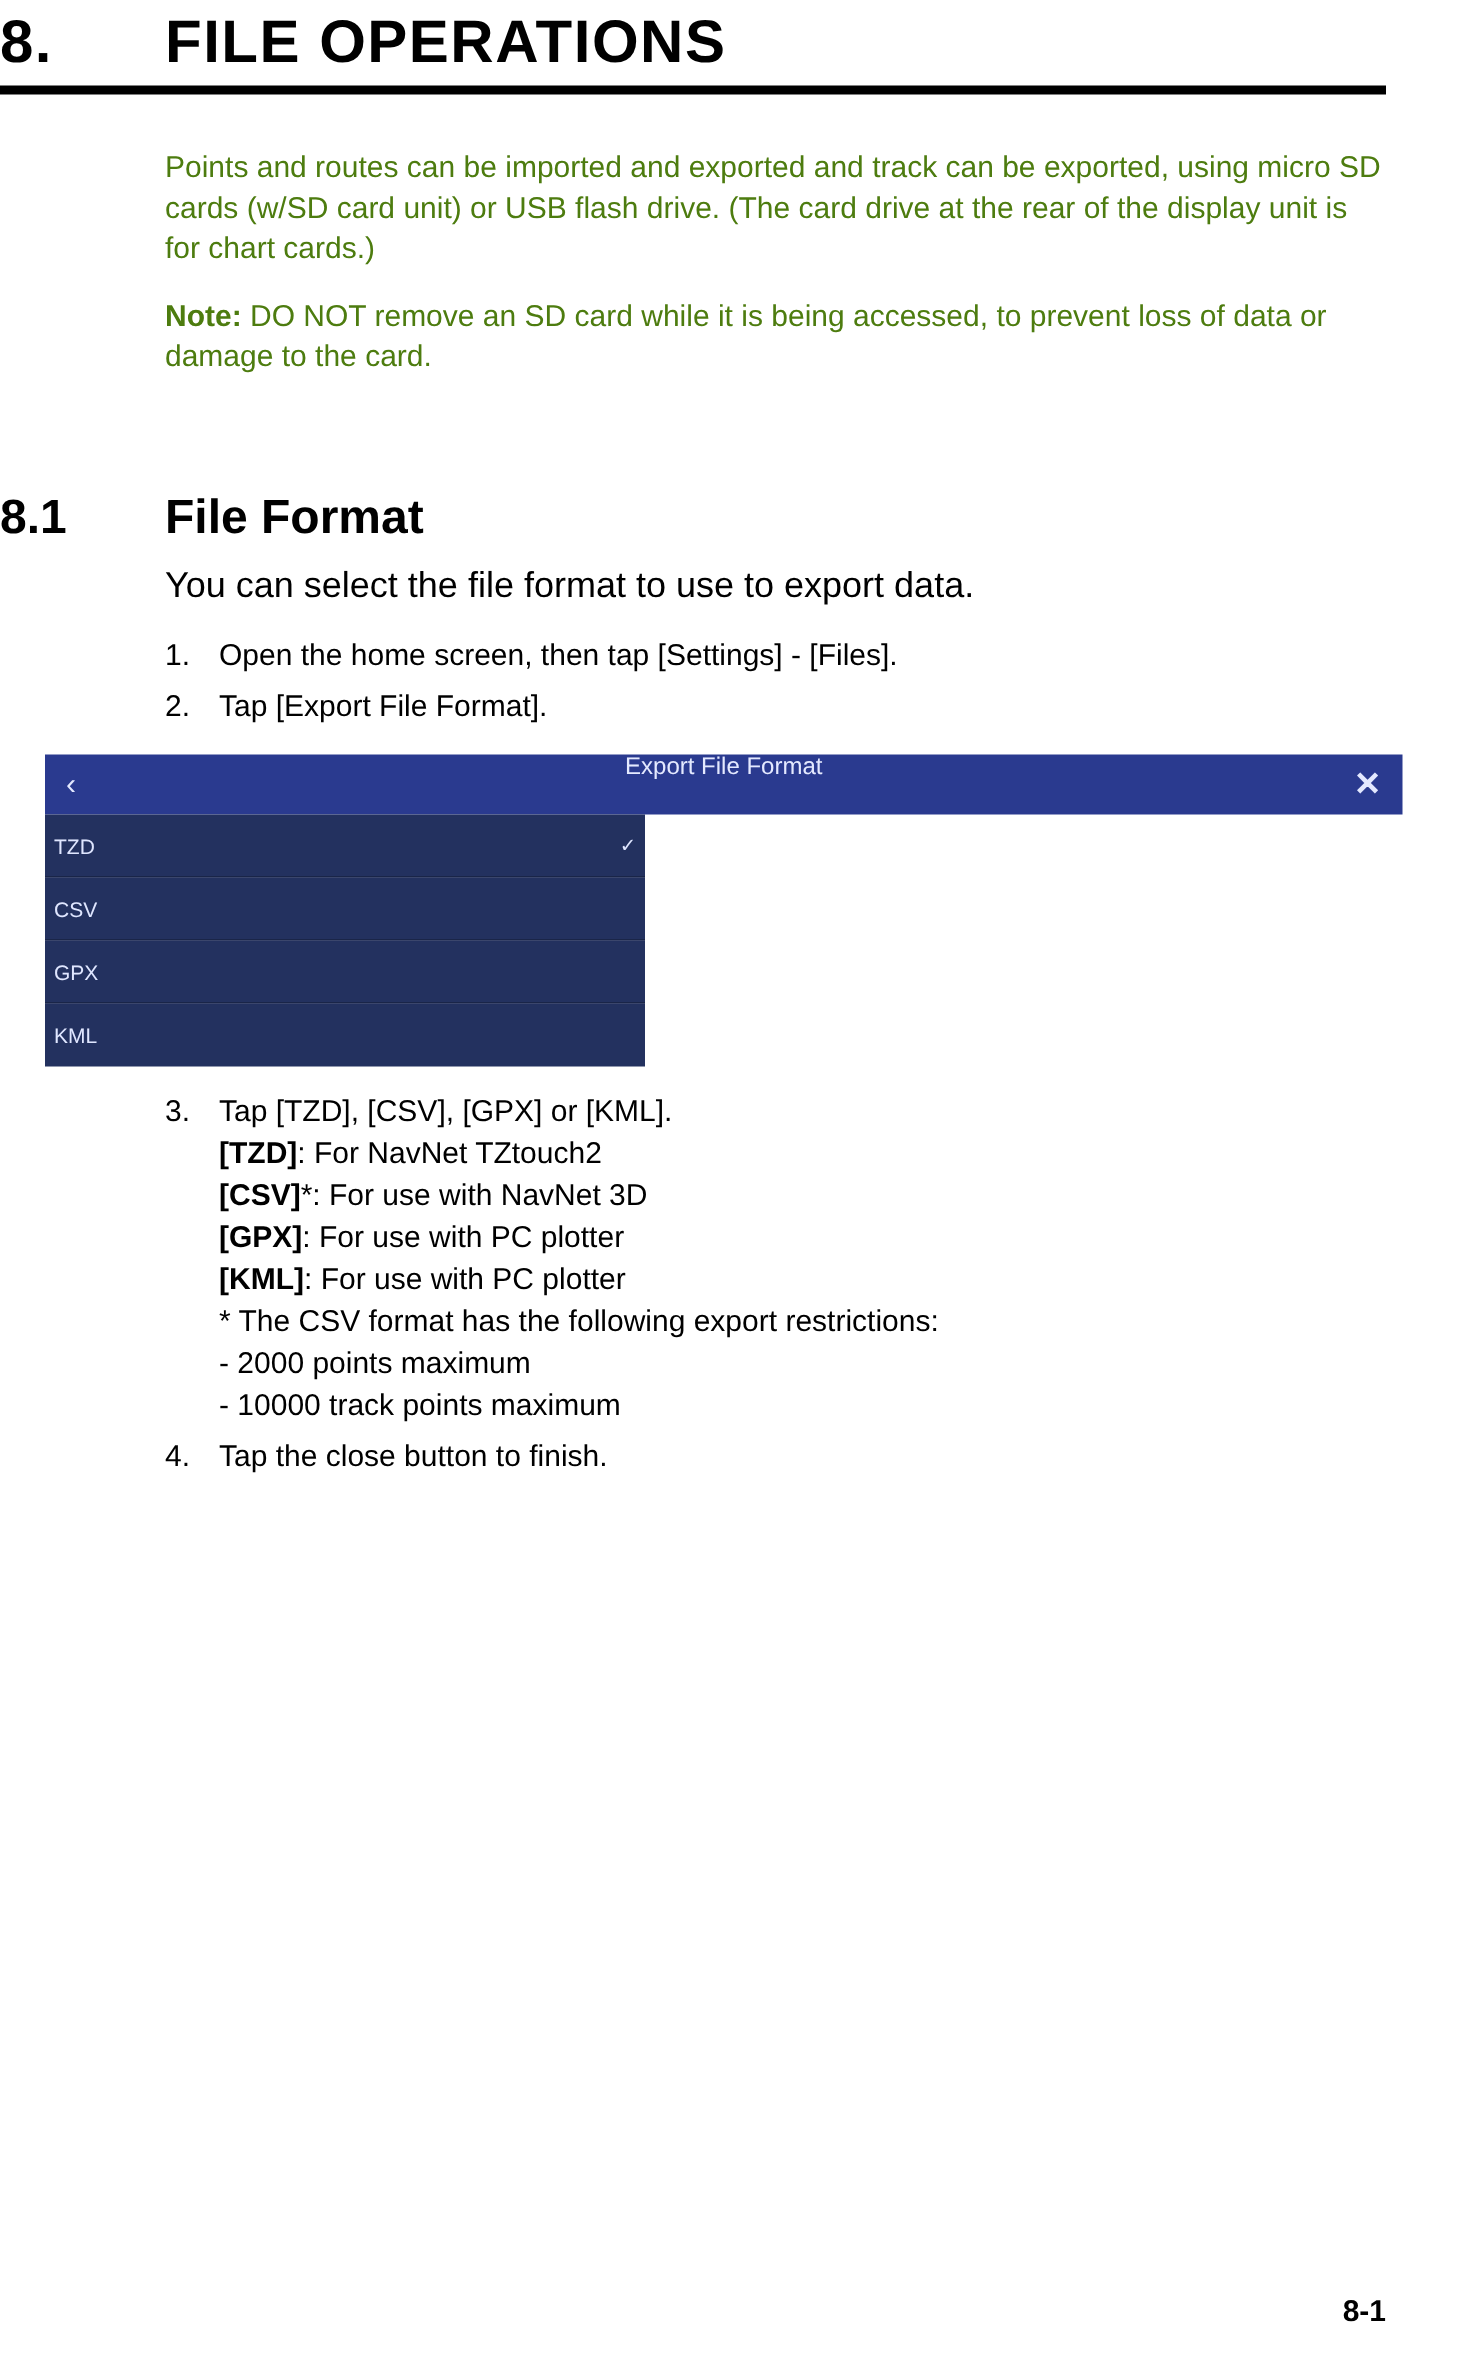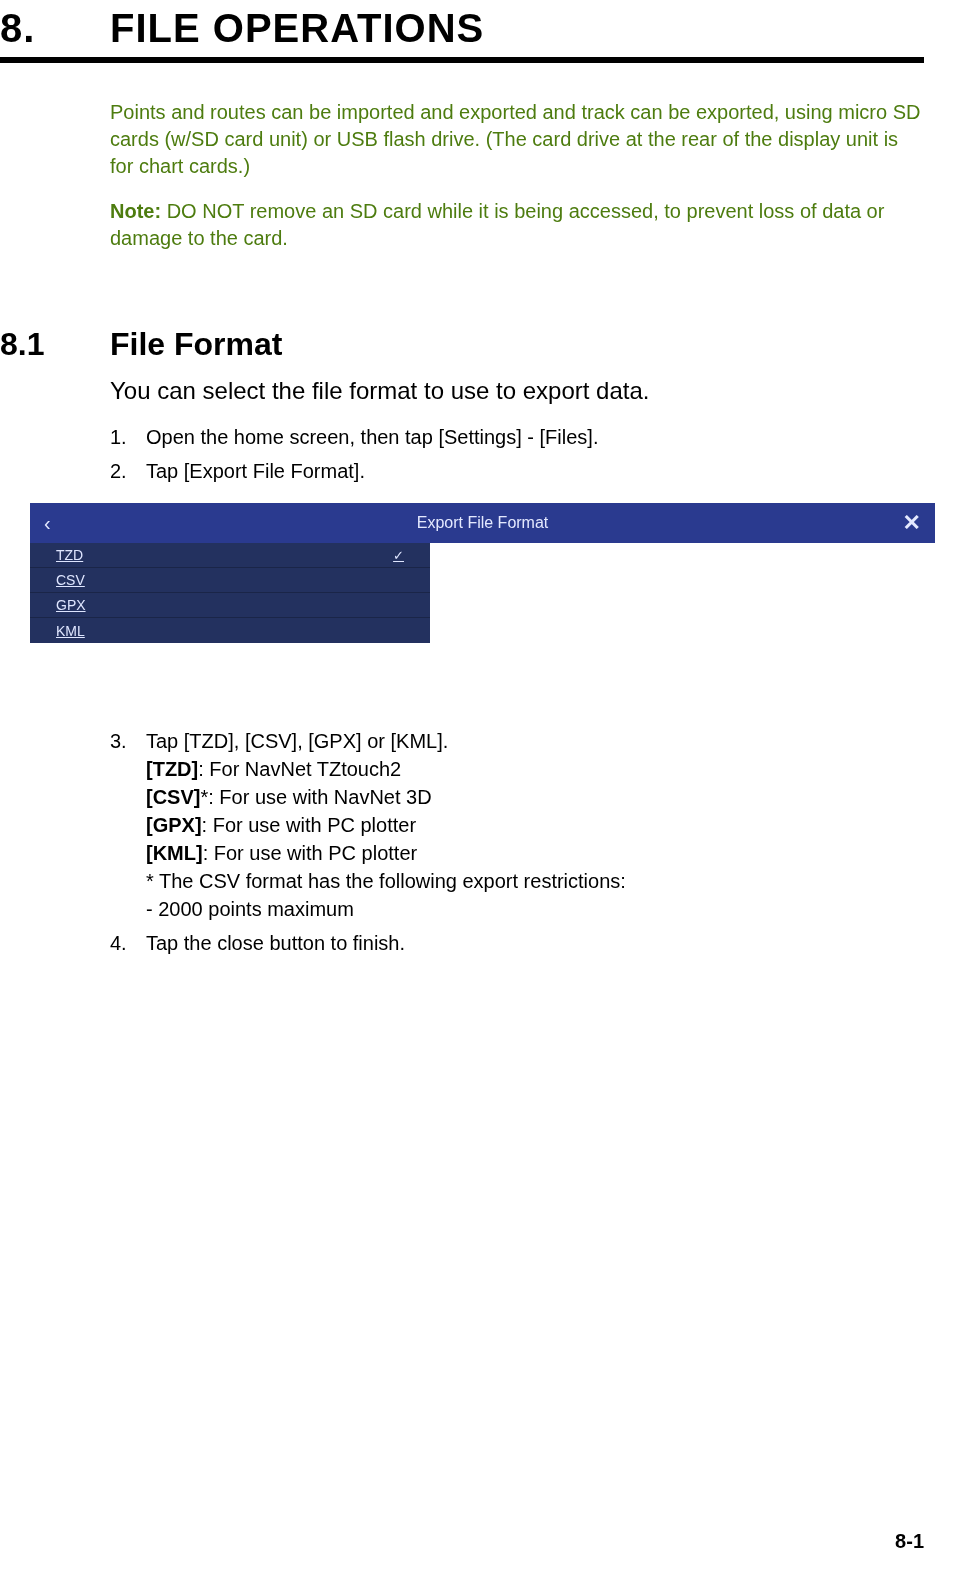--- a/index.html
+++ b/index.html
@@ -121,21 +121,21 @@
       height: 210px;
       margin-top: 18px;
       margin-bottom: 14px;
     }
     .ui-headerfull {
       position:absolute;
       top:0; left:0; right:0;
       height: 40px;
       background:#2a3a8f;
       display:flex;
-      align-items:center;
+      align-items:flex-start;
       justify-content:center;
       color:#e4e9ff;
       font-size:16px;
     }
     .ui-backfull {
       position:absolute;
       left:14px;
       top:0;
       height:40px;
       display:flex;
@@ -155,23 +155,22 @@
       font-weight:bold;
     }
     .ui-listfull {
       position:absolute;
       top:40px;
       left:0;
       width:400px;
     }
     .ui-listfull .ui-item {
       background:#23315f;
-      height:25px;
-      padding: 0 26px;
-      text-decoration: underline;
+      height:42px;
+      padding: 0 6px;
     }
   </style>
 </head>
 <body>
 
 <div class="page">
 
   <div class="chapter-header">
     <div class="chapter-number">8.</div>
     <div class="chapter-title">FILE OPERATIONS</div>
@@ -232,20 +231,21 @@
     <div class="step">
       <div class="step-num">3.</div>
       <div class="step-body">
         <div>Tap [TZD], [CSV], [GPX] or [KML].</div>
         <div><span class="bold">[TZD]</span><span>: For NavNet TZtouch2</span></div>
         <div><span class="bold">[CSV]</span><span>*: For use with NavNet 3D</span></div>
         <div><span class="bold">[GPX]</span><span>: For use with PC plotter</span></div>
         <div><span class="bold">[KML]</span><span>: For use with PC plotter</span></div>
         <div>* The CSV format has the following export restrictions:</div>
         <div>- 2000 points maximum</div>
+        <div>- 10000 track points maximum</div>
       </div>
     </div>
     <div class="step">
       <div class="step-num">4.</div>
       <div class="step-body">Tap the close button to finish.</div>
     </div>
   </div>
 
   <div class="page-number">8-1</div>
 

